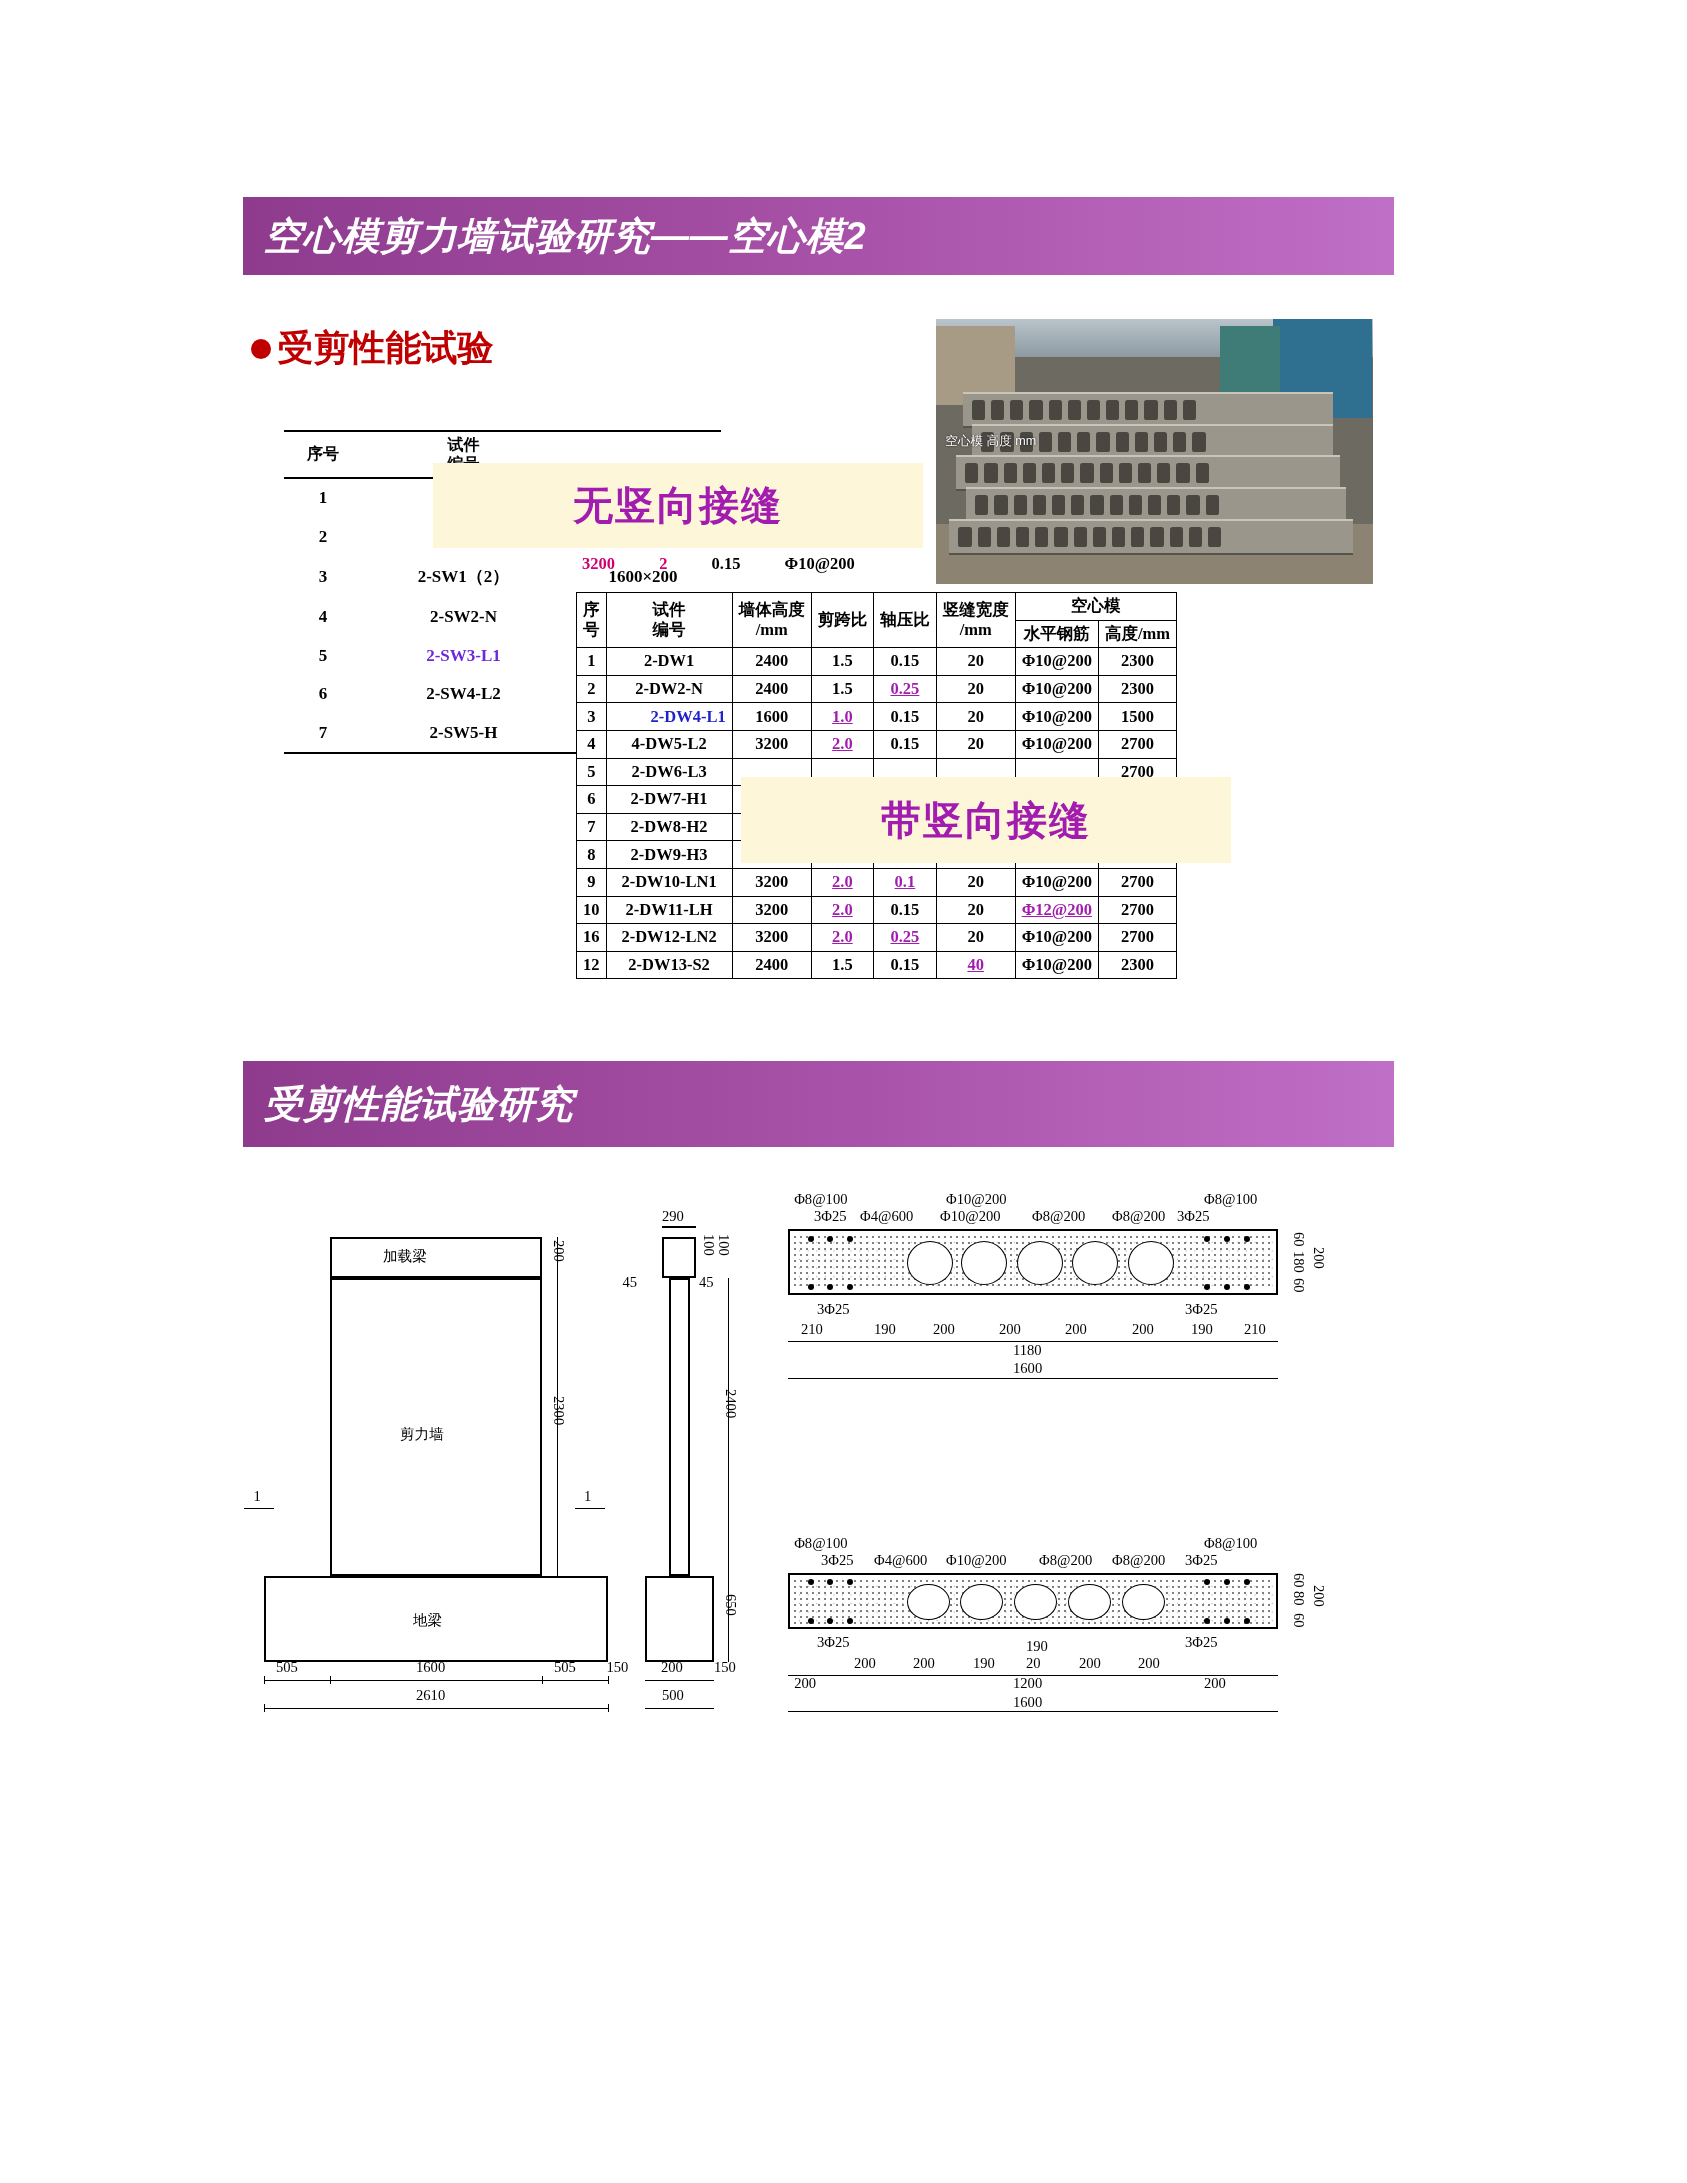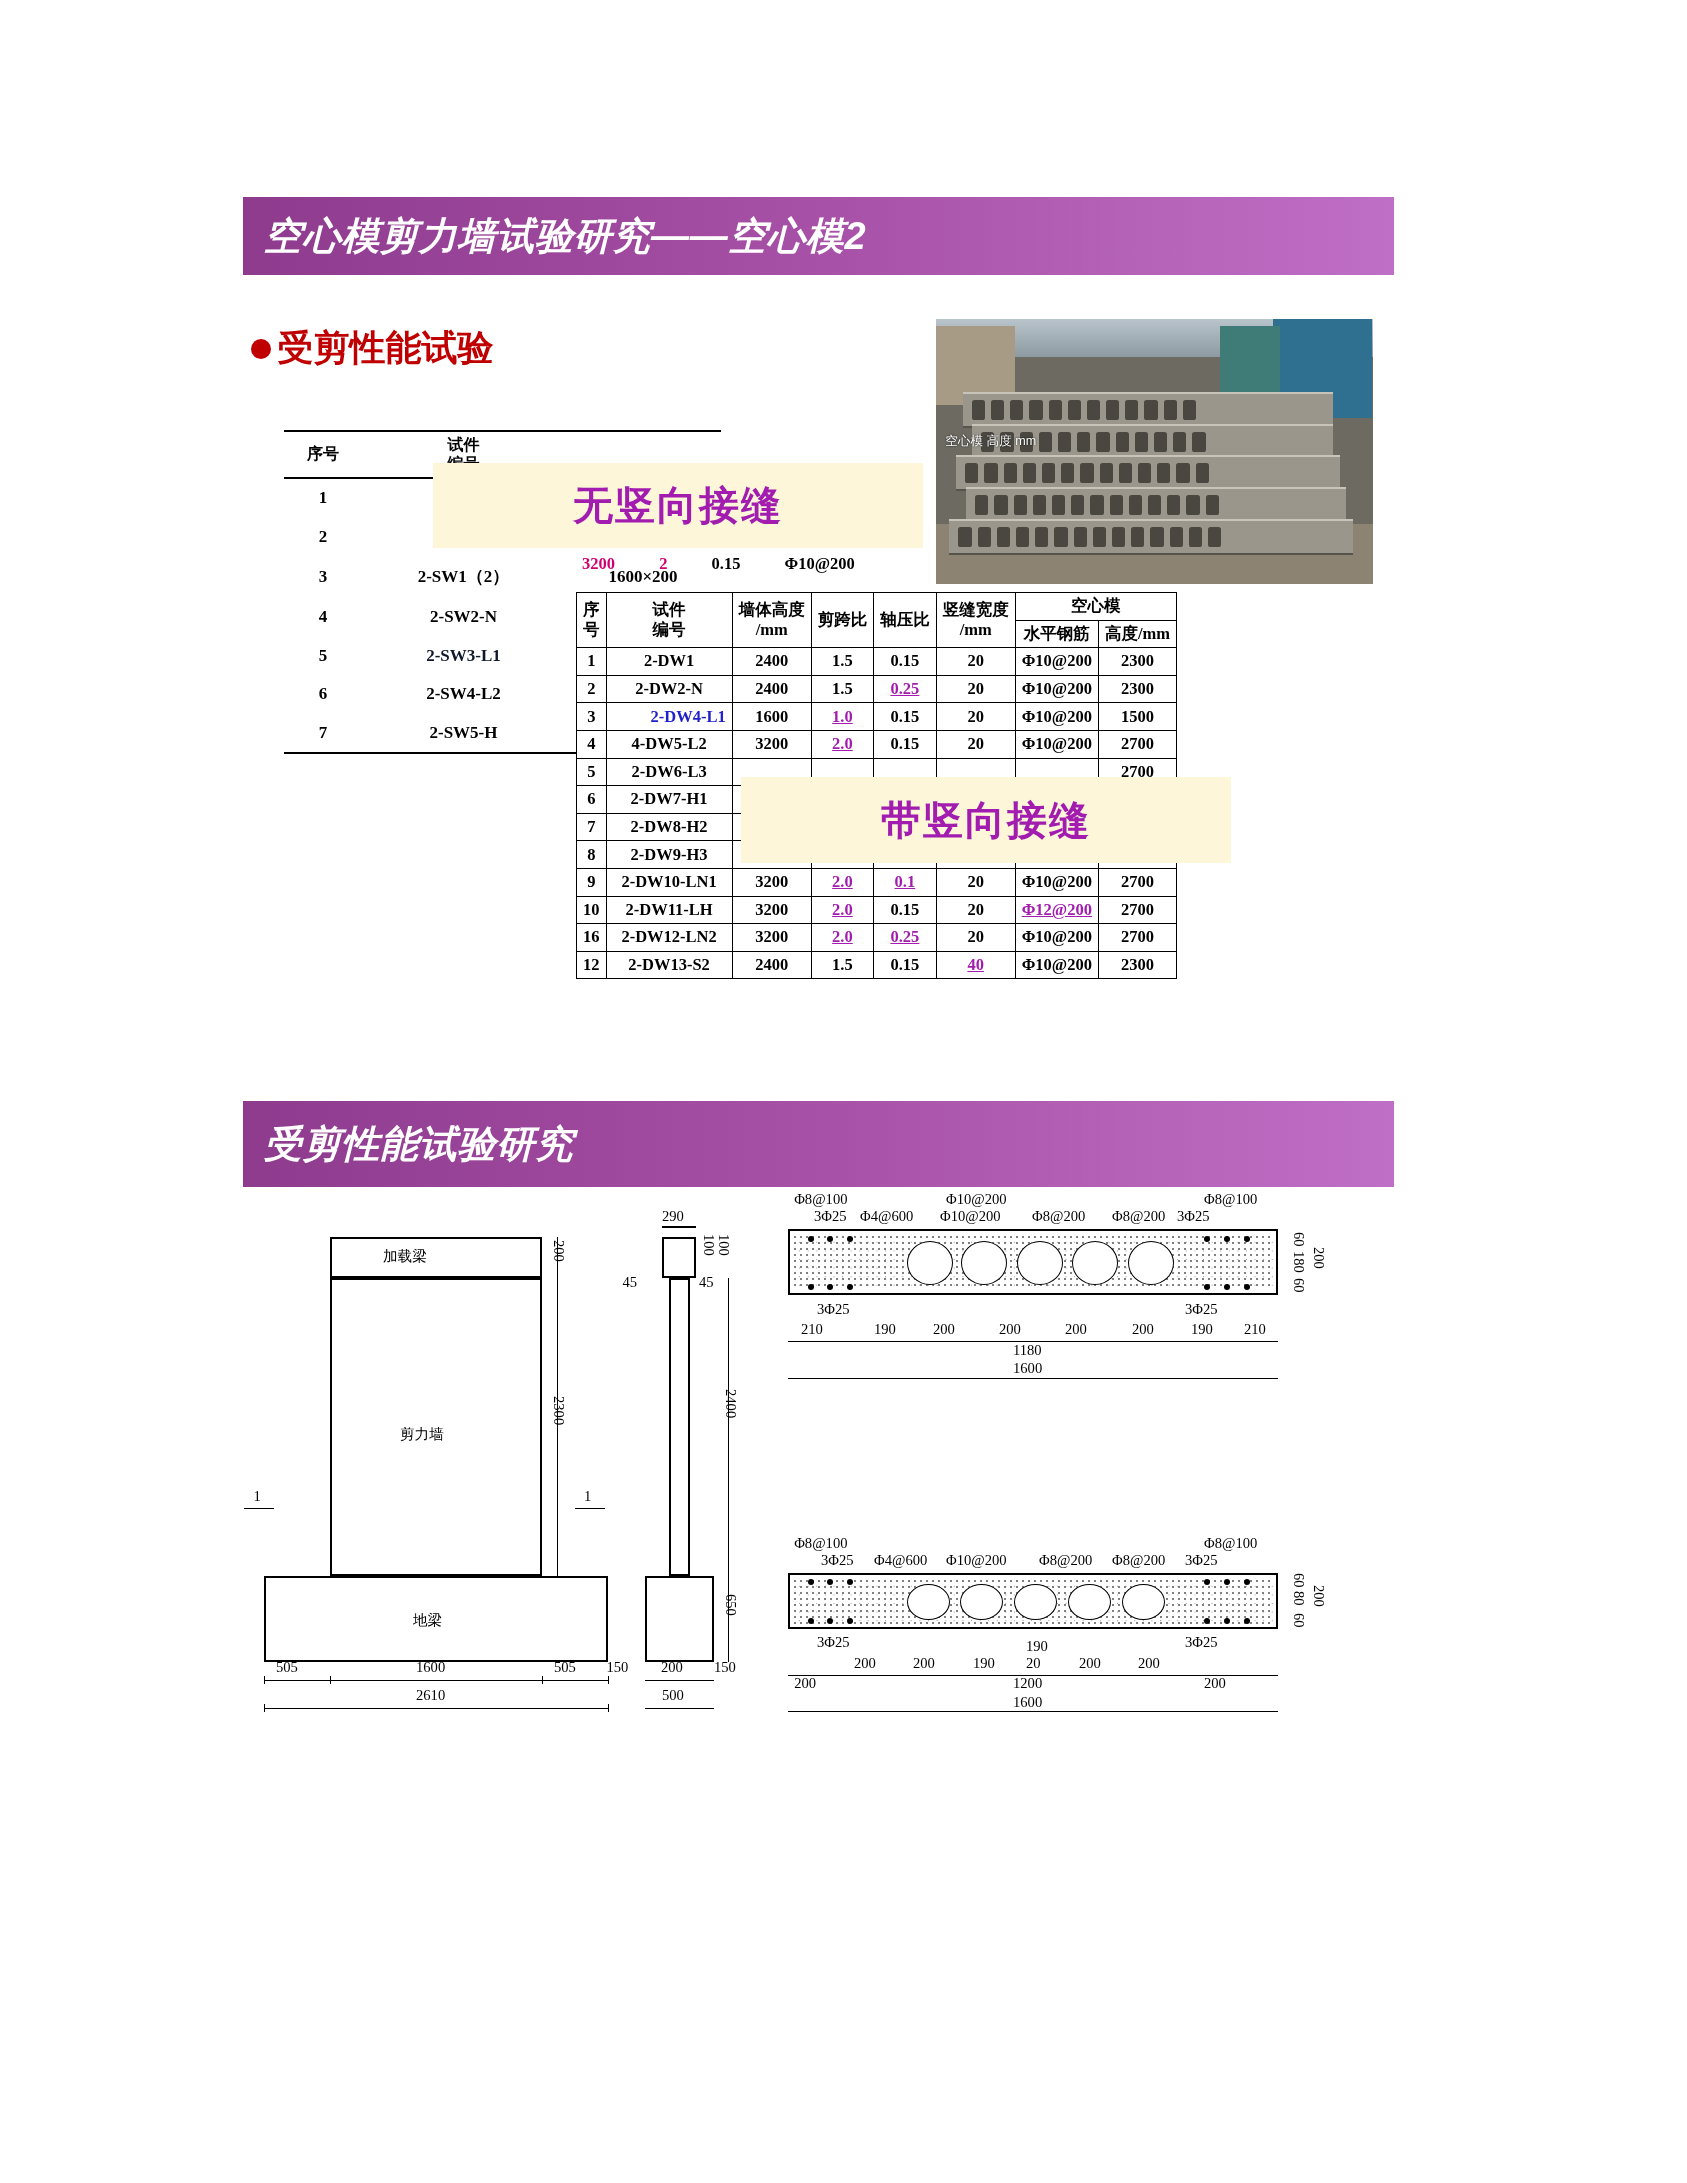--- a/index.html
+++ b/index.html
@@ -43,21 +43,21 @@
     width: 1151px;
     height: 78px;
   }
   #title-bar-1 .title-text {
     font-size: 38px;
     margin-left: 21px;
   }
 
   #title-bar-2 {
     left: 243px;
-    top: 1101px;
+    top: 1061px;
     width: 1151px;
     height: 86px;
   }
   #title-bar-2 .title-text {
     font-size: 38px;
     margin-left: 21px;
   }
 
   .bullet-head {
     position: absolute;
@@ -162,21 +162,21 @@
   .table1 .hrow td {
     border-top: 2px solid #000;
     border-bottom: 2px solid #000;
     font-size: 16px;
     padding: 4px 2.6px;
     line-height: 18.5px;
   }
   .table1 .lastrow td {
     border-bottom: 2px solid #000;
   }
-  .blue-cell { color: #0f172a; }
+  .blue-cell { color: #6d28d9; }
 
   
   .table2 {
     position: absolute;
     left: 576px;
     top: 592px;
     border-collapse: collapse;
     background: #ffffff;
     font-family: "Liberation Serif", "DejaVu Serif", serif;
     font-size: 16.5px;

